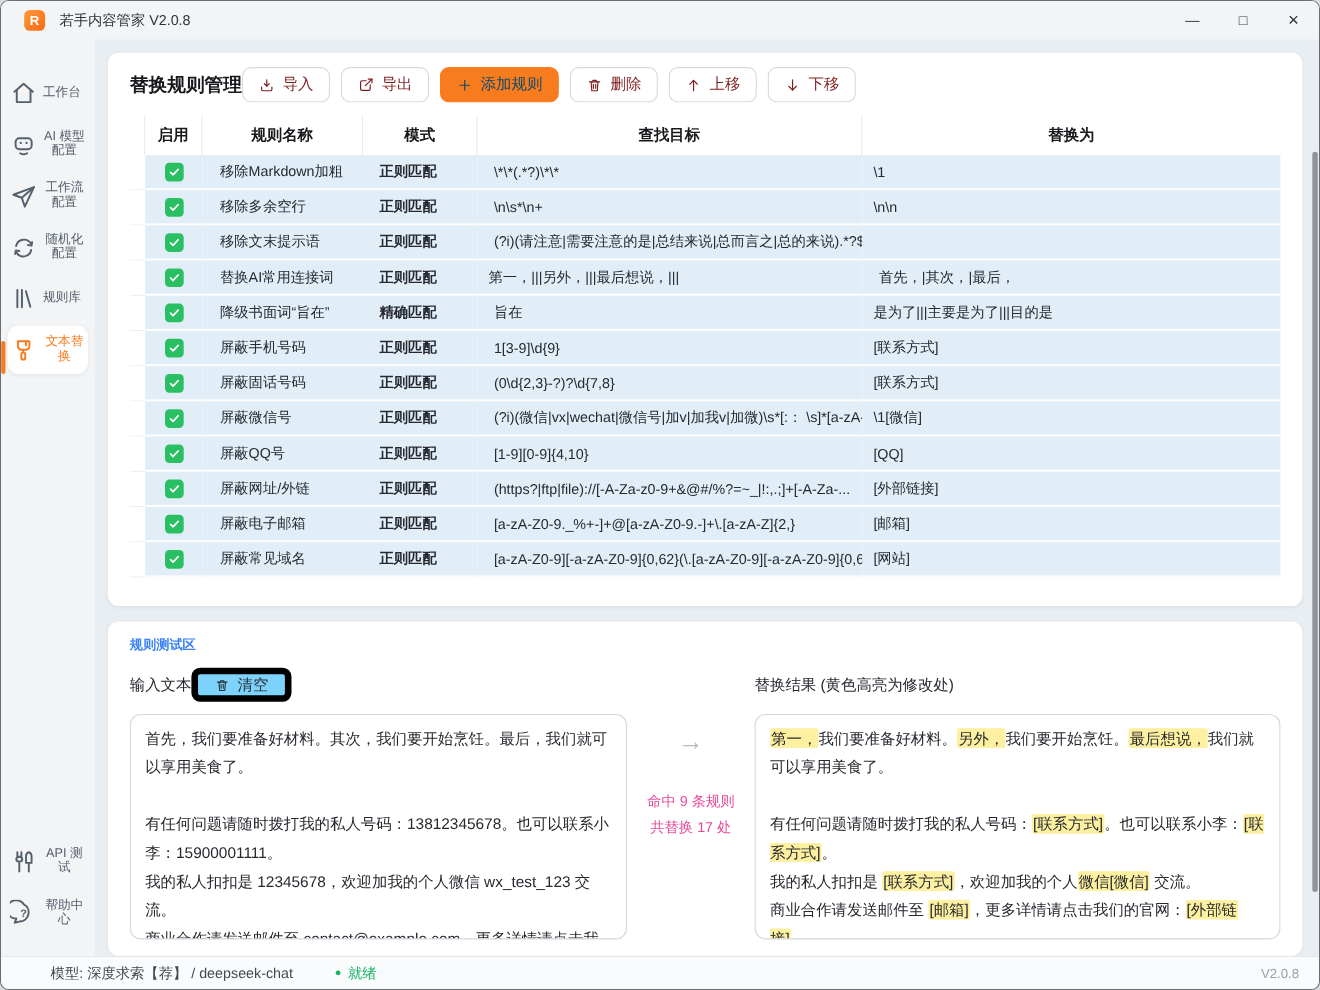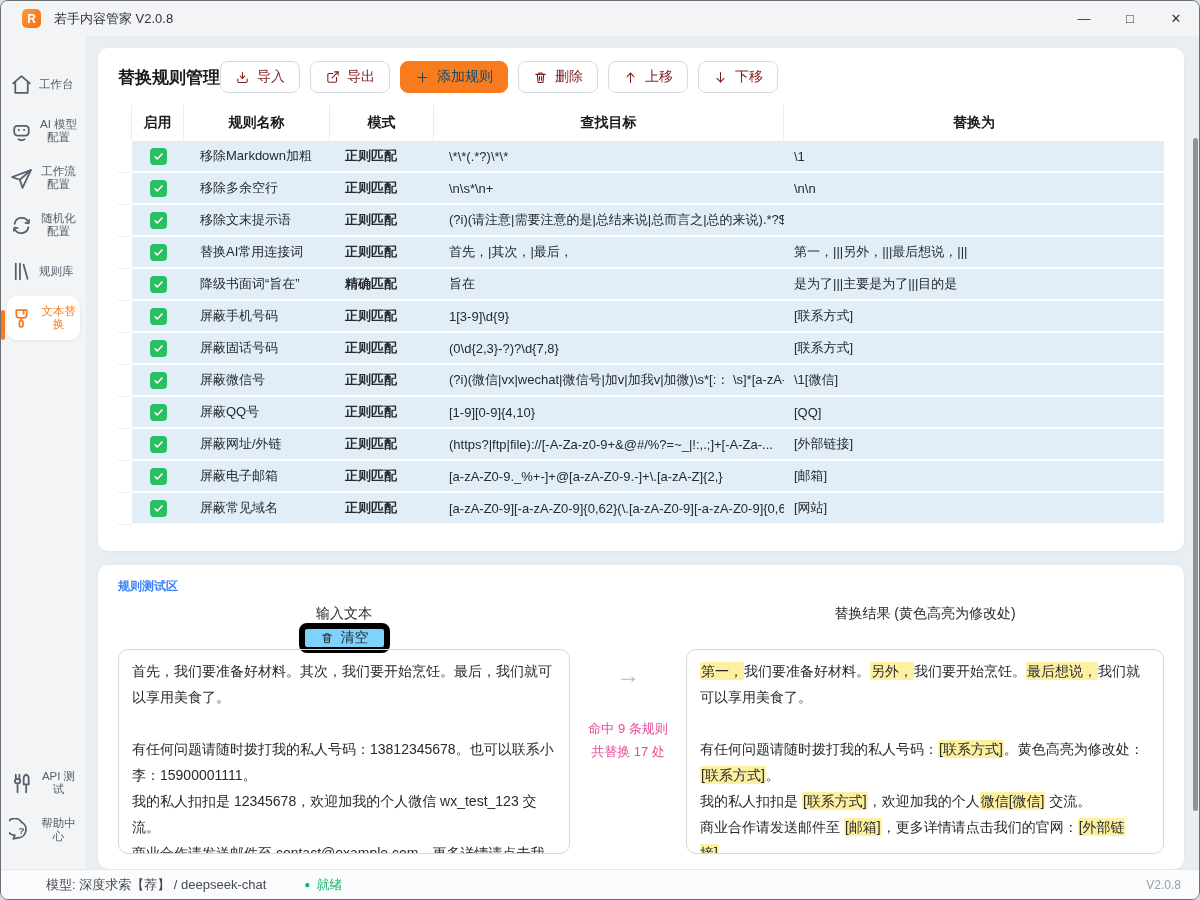--- a/index.html
+++ b/index.html
@@ -65,21 +65,21 @@
   .checkbox{ width:17px; height:17px; border-radius:4px; background:var(--check);
     display:flex; align-items:center; justify-content:center; }
   .checkbox svg{ width:11px; height:11px; }
   
   .test-title{ font-size:12px; font-weight:bold; color:#3b82f6; margin-bottom:10px; }
   .test-row{ display:flex; gap:0; }
   .col-left{ flex:0 0 452px; display:flex; flex-direction:column; }
   .col-mid{ flex:0 0 116px; display:flex; flex-direction:column; align-items:center;
     padding-top:58px; color:#aab0b6; }
   .col-right{ flex:1; display:flex; flex-direction:column; min-width:0; }
-  .lblrow{ height:36px; display:flex; align-items:center; justify-content:flex-start; margin-bottom:8px;flex-direction:column; }
+  .lblrow{ height:36px; display:flex; align-items:center; justify-content:flex-start; margin-bottom:8px; }
   .panel-label{ font-size:14px; color:#26292e; }
   .clear-btn{ height:31px; display:flex; align-items:center; gap:7px; padding:0 15px; background:#7dd3fc;
     border:6px solid #000000; border-radius:8px; font-size:14px; color:#2a2e33; cursor:default; }
   .clear-btn .ic svg{ width:14px; height:14px; display:block; }
   .textbox{ height:205px; border:1px solid #d4d8dd; border-radius:10px; padding:8px 13px;
     font-size:14px; line-height:26px; color:var(--txt); white-space:pre-wrap; overflow:hidden;
     word-break:break-all; }
   .arrow-glyph{ font-size:24px; line-height:24px; color:#b6bcc2; margin-bottom:30px; }
   .hitline{ font-size:13px; line-height:23px; color:#ec4899; text-align:center; }
   .seg-hl{ background:var(--hl); border-radius:2px; padding:1px 1px; }
@@ -317,22 +317,22 @@
                 <div class="cell gut"></div>
                 <div class="cell ck">
                   <span class="checkbox">
                     <svg viewBox="0 0 24 24" fill="none" stroke="#fff" stroke-width="3.4" stroke-linecap="round" stroke-linejoin="round">
                       <path d="M4.5 12.5l5 5 10-11"></path>
                     </svg>
                   </span>
                 </div>
                 <div class="cell name">替换AI常用连接词</div>
                 <div class="cell mode">正则匹配</div>
+                <div class="cell rep">第一，|||另外，|||最后想说，|||</div>
                 <div class="cell find">首先，|其次，|最后，</div>
-                <div class="cell rep">第一，|||另外，|||最后想说，|||</div>
               </div>
               <div class="trow">
                 <div class="cell gut"></div>
                 <div class="cell ck">
                   <span class="checkbox">
                     <svg viewBox="0 0 24 24" fill="none" stroke="#fff" stroke-width="3.4" stroke-linecap="round" stroke-linejoin="round">
                       <path d="M4.5 12.5l5 5 10-11"></path>
                     </svg>
                   </span>
                 </div>
@@ -473,21 +473,21 @@
             <div class="arrow-glyph">→</div>
             <div class="hitline">命中 9 条规则</div>
             <div class="hitline">共替换 17 处</div>
           </div>
           <div class="col-right">
             <div class="lblrow">
               <div class="panel-label">替换结果 (黄色高亮为修改处)</div>
             </div>
             <div class="textbox" id="result-box"><span class="seg-hl">第一，</span><span>我们要准备好材料。</span><span class="seg-hl">另外，</span><span>我们要开始烹饪。</span><span class="seg-hl">最后想说，</span><span>我们就可以享用美食了。
 
-有任何问题请随时拨打我的私人号码：</span><span class="seg-hl">[联系方式]</span><span>。黄色高亮为修改处：</span><span class="seg-hl">[联系方式]</span><span>。
+有任何问题请随时拨打我的私人号码：</span><span class="seg-hl">[联系方式]</span><span>。也可以联系小李：</span><span class="seg-hl">[联系方式]</span><span>。
 我的私人扣扣是 </span><span class="seg-hl">[联系方式]</span><span>，欢迎加我的个人</span><span class="seg-hl">微信[微信]</span><span> 交流。
 商业合作请发送邮件至 </span><span class="seg-hl">[邮箱]</span><span>，更多详情请点击我们的官网：</span><span class="seg-hl">[外部链接]</span><span>。
 
 我们的产品非常好用。</span></div>
           </div>
         </div>
       </div>
 
     </div>
   </div>

